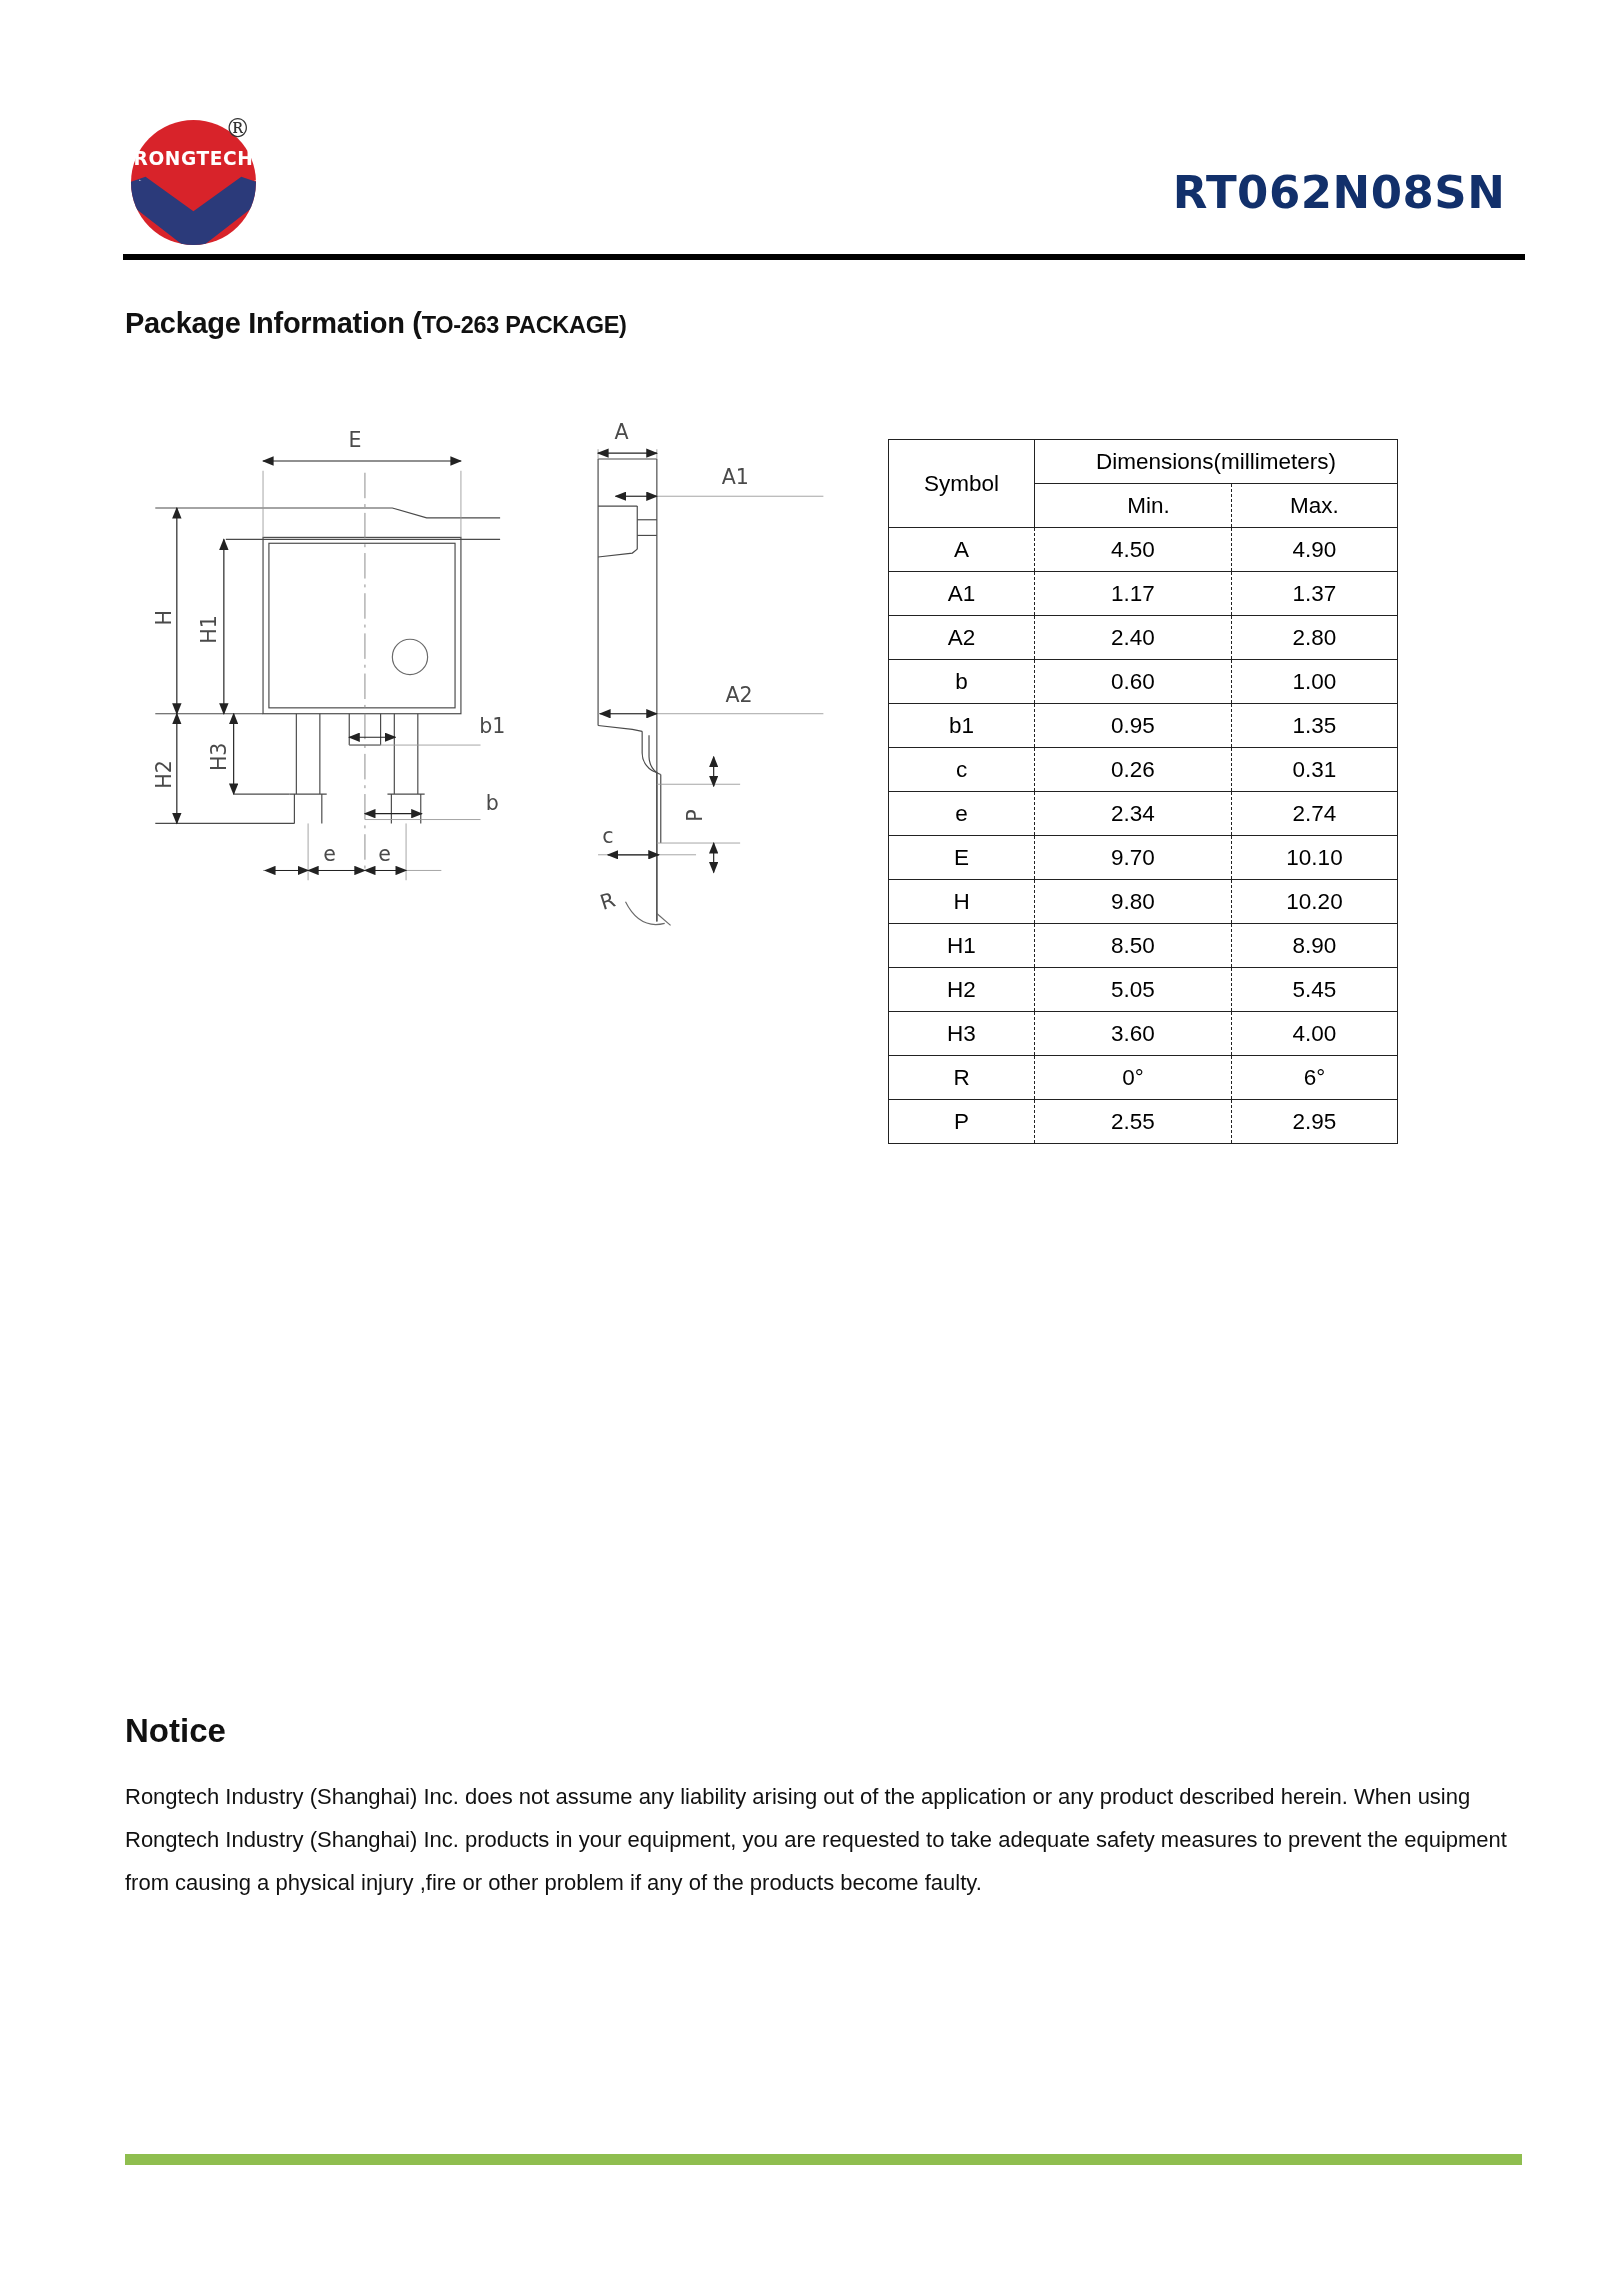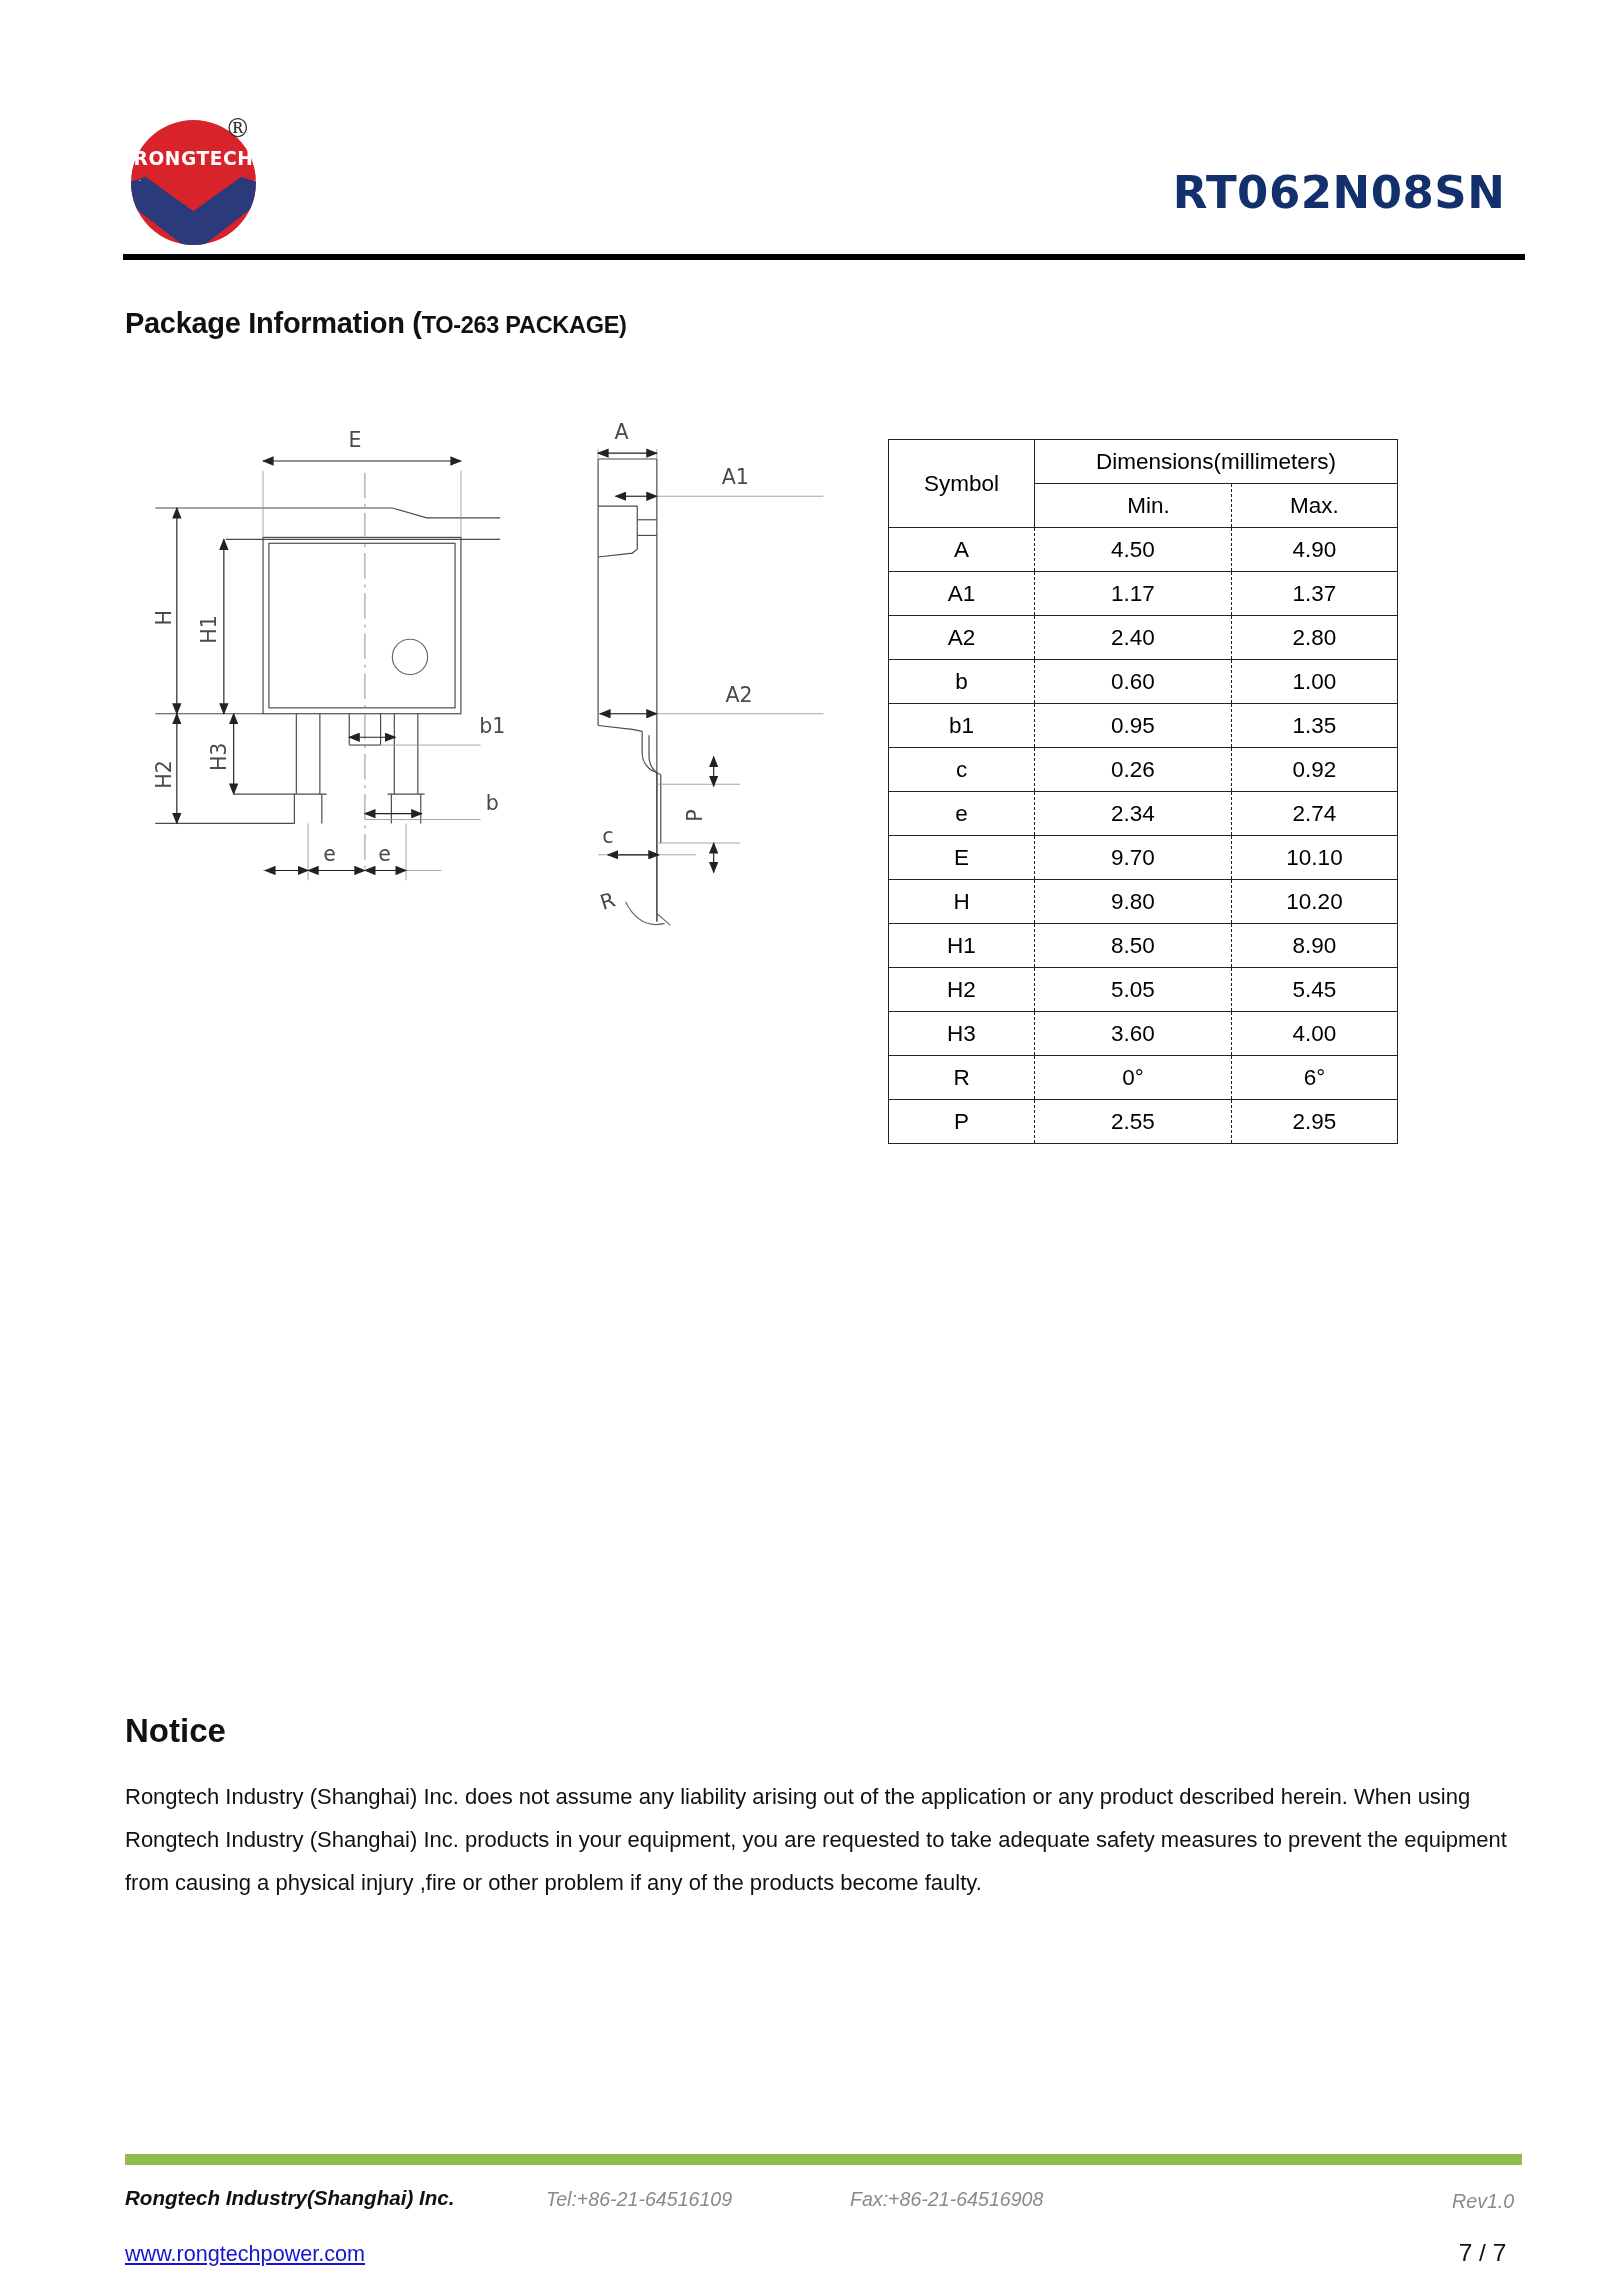--- a/index.html
+++ b/index.html
@@ -426,21 +426,21 @@
             <td class="maxc">1.00</td>
           </tr>
           <tr>
             <td class="sym">b1</td>
             <td class="minc">0.95</td>
             <td class="maxc">1.35</td>
           </tr>
           <tr>
             <td class="sym">c</td>
             <td class="minc">0.26</td>
-            <td class="maxc">0.92</td>
+            <td class="maxc">0.31</td>
           </tr>
           <tr>
             <td class="sym">e</td>
             <td class="minc">2.34</td>
             <td class="maxc">2.74</td>
           </tr>
           <tr>
             <td class="sym">E</td>
             <td class="minc">9.70</td>
             <td class="maxc">10.10</td>
@@ -478,23 +478,15 @@
         </tbody>
     </table>
   </div>
 
   <div class="notice-title">Notice</div>
   <div class="notice-body">
     <p class="para2">Rongtech Industry (Shanghai) Inc. does not assume any liability arising out of the application or any product described herein. When using Rongtech Industry (Shanghai) Inc. products in your equipment, you are requested to take adequate safety measures to prevent the equipment from causing a physical injury ,fire or other problem if any of the products become faulty.</p>
   </div>
 
   <div class="footer-bar"></div>
-  <div class="footer">
-    <div class="f-company">Rongtech Industry(Shanghai) Inc.</div>
-    <div class="f-tel">Tel:+86-21-64516109</div>
-    <div class="f-fax">Fax:+86-21-64516908</div>
-    <div class="f-rev">Rev1.0</div>
-    <a class="f-url" href="#">www.rongtechpower.com</a>
-    <div class="f-page">7 / 7</div>
-  </div>
 
 </div>
 
 
 </body></html>

